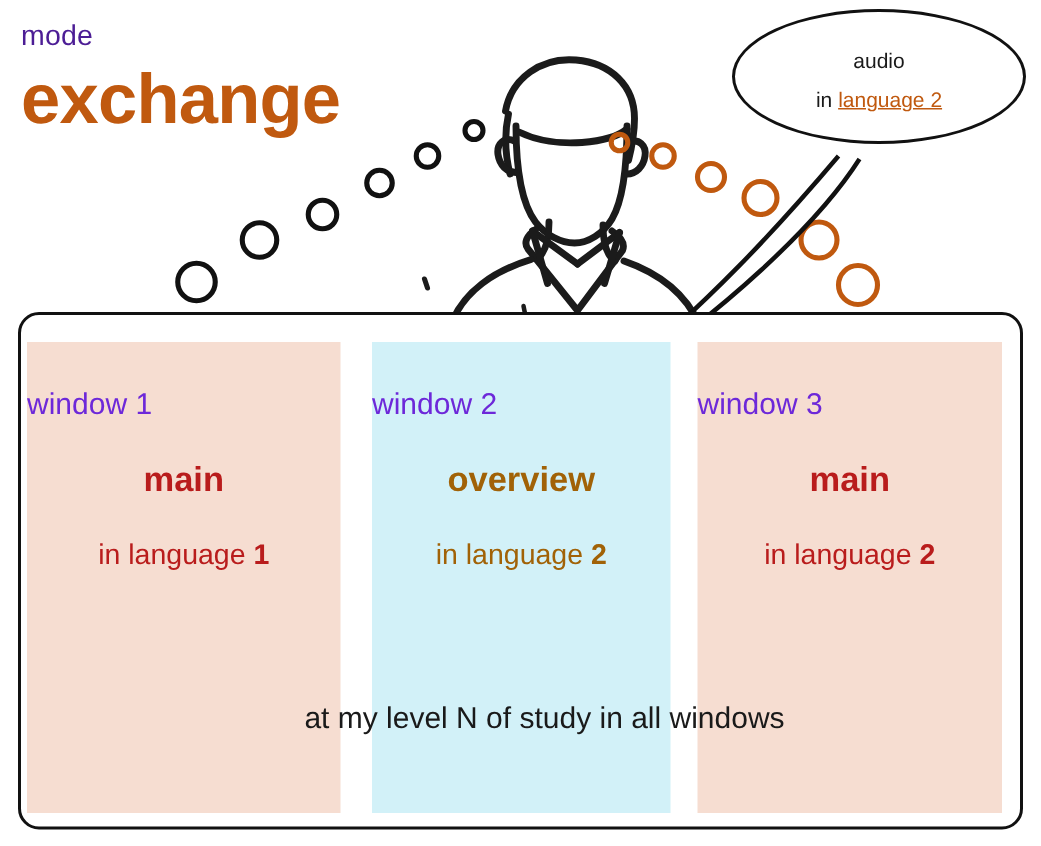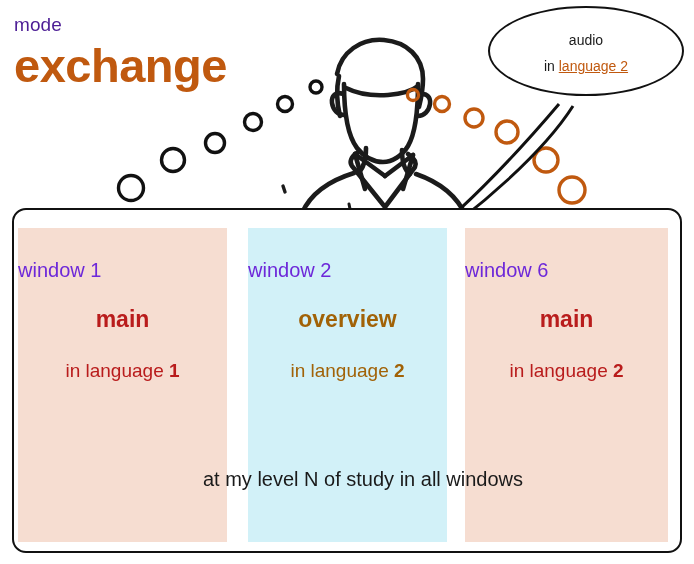--- a/index.html
+++ b/index.html
@@ -241,21 +241,21 @@
       <div class="panel-lang dark-red"><span>in language </span><span class="num">1</span></div>
     </div>
 
     <div class="panel p2">
       <div class="panel-title">window 2</div>
       <div class="panel-mode bright-red">overview</div>
       <div class="panel-lang bright-red"><span>in language </span><span class="num">2</span></div>
     </div>
 
     <div class="panel p3">
-      <div class="panel-title">window 6</div>
+      <div class="panel-title">window 3</div>
       <div class="panel-mode dark-red">main</div>
       <div class="panel-lang dark-red"><span>in language </span><span class="num">2</span></div>
     </div>
   </div>
 
   <div class="footer-note">at my level N of study in all windows</div>
 
 </div>
 
 </body></html>

